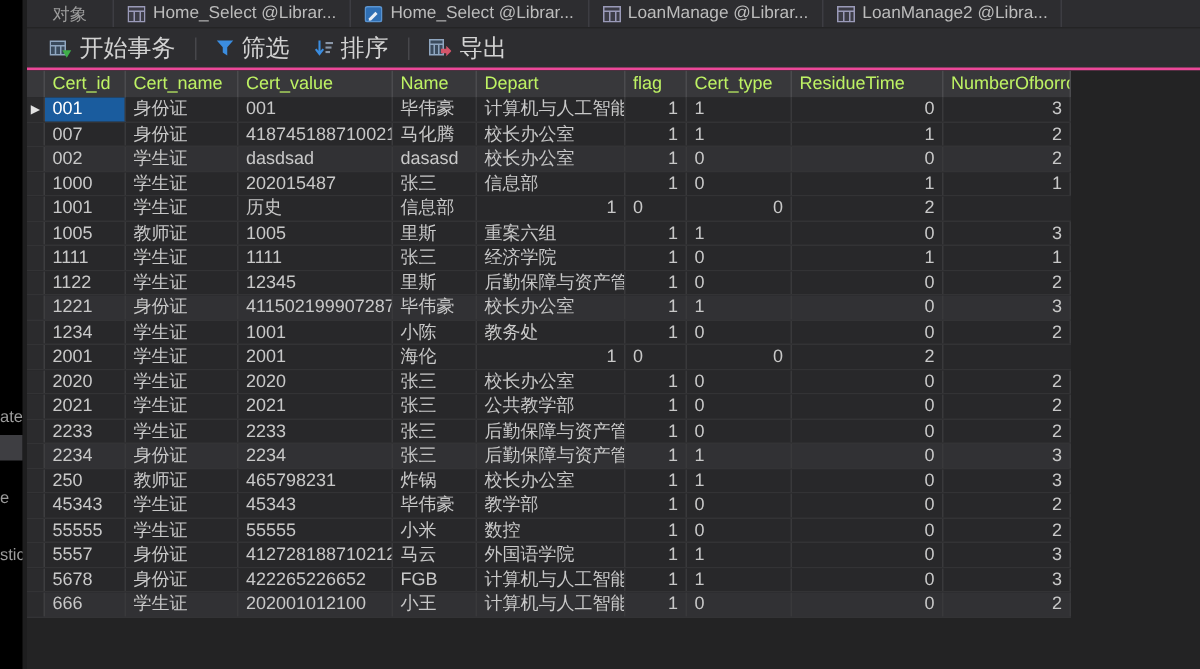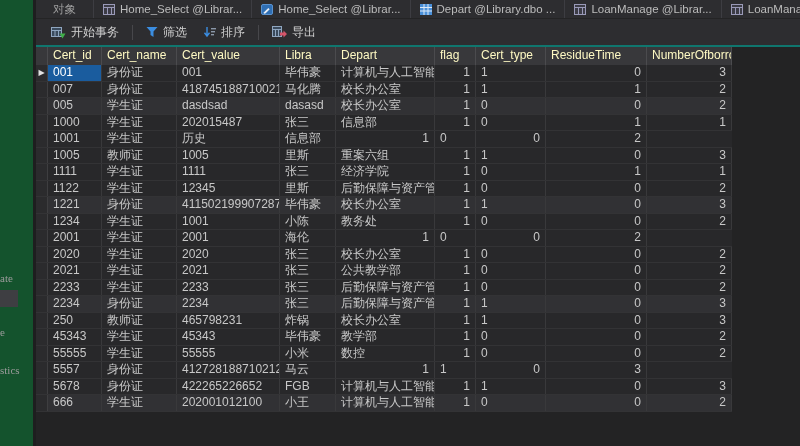--- a/index.html
+++ b/index.html
@@ -5,53 +5,53 @@
   * { box-sizing: border-box; }
   html,body { margin:0; padding:0; }
   body {
     width:800px; height:446px; overflow:hidden;
     background:#252526; color:#c8c8c8;
     font-family:"Liberation Sans", sans-serif;
   }
   .app { position:relative; width:800px; height:446px; display:flex; }
 
   
-  .left-strip { position:relative; flex:none; width:36px; height:100%;
-    background:#14532d; border-right:3px solid #1e1e1f; overflow:hidden;
-    font-size:11px; color:#9c9c9c;font-family:Liberation Serif, serif; }
+  .left-strip { position:relative; flex:none; width:18px; height:100%;
+    background:#000000; border-right:3px solid #1e1e1f; overflow:hidden;
+    font-size:11px; color:#9c9c9c; }
   .frag { position:absolute; left:0; white-space:nowrap; }
   .frag-ate   { top:272px; }
   .frag-e     { top:326px; }
   .frag-stics { top:364px; }
   .strip-block { position:absolute; top:290px; left:0; width:18px; height:17px; background:#3e3e42; }
 
   .main { flex:1; min-width:0; display:flex; flex-direction:column; }
 
   
   .tabbar { flex:none; height:19px; background:#2d2d30; display:flex;
     align-items:stretch; font-size:11.5px; color:#bcbcbc;
     border-bottom:1px solid #242425; overflow:hidden; white-space:nowrap; }
   .tab { display:flex; align-items:center; gap:5px; padding:0 9px;
     border-right:1px solid #3d3d42; flex:none; }
   .tab.objects { padding:0 17px; color:#9d9d9d; }
   .ticon { display:flex; align-items:center; flex:none; }
 
   
   .toolbar { flex:none; height:28px; background:#2d2d30; display:flex;
-    align-items:center; padding-left:7px; font-size:12px; color:#d2d2d2;
-    border-bottom:2px solid #0f766e; }
+    align-items:center; padding-left:7px; font-size:16px; color:#d2d2d2;
+    border-bottom:2px solid #ec4899; }
   .tbtn { display:flex; align-items:center; gap:5px; padding:3px 8px; border-radius:2px; }
   .tsep { width:1px; height:15px; background:#47474b; margin:0 5px; }
   .ddot { color:#8f8f8f; margin-left:2px; }
 
   
   .grid-area { flex:1; background:#232324; overflow:hidden; font-size:12px; }
   .thead, .trow { display:grid; width:696px;
     grid-template-columns:12px 54px 75px 103px 56px 99px 41px 70px 101px 85px; }
-  .thead { height:18px; background:#38383b; color:#fef9c3; }
+  .thead { height:18px; background:#38383b; color:#bef264; }
   .hcell { padding:0 5px; line-height:17px; border-right:1px solid #4b4b4e;
     overflow:hidden; white-space:nowrap; }
   .trow { height:16.5px; background:#28282a; border-bottom:1px solid #333335; }
   .trow.shaded { background:#313134; }
   .cell { padding:0 5px; line-height:15px; border-right:1px solid #39393b;
     overflow:hidden; white-space:nowrap; }
   .cell.gutter { padding:0; background:#2b2b2d; border-right:1px solid #3e3e40;
     text-align:center; font-size:8px; line-height:15px; color:#e2e2e2; }
   .num { text-align:right; }
   .cell.selected { background:#1a5c9e; color:#ffffff; }
@@ -90,32 +90,20 @@
       <div class="tab">
         <span class="ticon">
           <svg width="12" height="11" viewBox="0 0 12 11">
               <rect x="0.5" y="0.5" width="11" height="10" rx="1.5" fill="#2f6fb4" stroke="#5a93cf"></rect>
               <path d="M3 8.2 L7.3 3.9 L8.7 5.3 L4.4 9.6 L2.8 9.8 Z" fill="#e9eef5"></path>
             </svg>
         </span>
         <span>Home_Select @Librar...</span>
       </div>
 
-      <div class="tab">
-        <span class="ticon">
-          <svg width="12" height="11" viewBox="0 0 12 11">
-              <rect x="0" y="0" width="12" height="11" fill="#4a90d9"></rect>
-              <line x1="0" y1="3.5" x2="12" y2="3.5" stroke="#dce9f7"></line>
-              <line x1="0" y1="7" x2="12" y2="7" stroke="#dce9f7"></line>
-              <line x1="4" y1="0" x2="4" y2="11" stroke="#dce9f7"></line>
-              <line x1="8" y1="0" x2="8" y2="11" stroke="#dce9f7"></line>
-            </svg>
-        </span>
-        <span>Depart @Library.dbo ...</span>
-      </div>
 
       <div class="tab">
         <span class="ticon">
           <svg width="12" height="11" viewBox="0 0 12 11">
               <rect x="0.5" y="0.5" width="11" height="10" fill="#3c3c46" stroke="#9a9ab8"></rect>
               <line x1="0.5" y1="3.5" x2="11.5" y2="3.5" stroke="#9a9ab8"></line>
               <line x1="4.5" y1="3.5" x2="4.5" y2="10.5" stroke="#9a9ab8"></line>
               <line x1="8.5" y1="3.5" x2="8.5" y2="10.5" stroke="#9a9ab8"></line>
             </svg>
         </span>
@@ -183,21 +171,21 @@
         <span>导出</span>
       </div>
     </div>
 
     <div class="grid-area">
       <div class="thead">
         <div class="hcell"></div>
         <div class="hcell">Cert_id</div>
         <div class="hcell">Cert_name</div>
         <div class="hcell">Cert_value</div>
-        <div class="hcell">Libra</div>
+        <div class="hcell">Name</div>
         <div class="hcell">Depart</div>
         <div class="hcell">flag</div>
         <div class="hcell">Cert_type</div>
         <div class="hcell">ResidueTime</div>
         <div class="hcell">NumberOfborrow</div>
       </div>
       <div id="tbody">
           <div class="trow">
     <div class="cell gutter"><span>▶</span></div>
     <div class="cell selected">001</div>
@@ -217,21 +205,21 @@
     <div class="cell">41874518871002111</div>
     <div class="cell">马化腾</div>
     <div class="cell">校长办公室</div>
     <div class="cell num">1</div>
     <div class="cell">1</div>
     <div class="cell num">1</div>
     <div class="cell num">2</div>
   </div>
           <div class="trow shaded">
     <div class="cell gutter"><span></span></div>
-    <div class="cell">005</div>
+    <div class="cell">002</div>
     <div class="cell">学生证</div>
     <div class="cell">dasdsad</div>
     <div class="cell">dasasd</div>
     <div class="cell">校长办公室</div>
     <div class="cell num">1</div>
     <div class="cell">0</div>
     <div class="cell num">0</div>
     <div class="cell num">2</div>
   </div>
           <div class="trow">
@@ -411,20 +399,21 @@
     <div class="cell">0</div>
     <div class="cell num">0</div>
     <div class="cell num">2</div>
   </div>
           <div class="trow">
     <div class="cell gutter"><span></span></div>
     <div class="cell">5557</div>
     <div class="cell">身份证</div>
     <div class="cell">41272818871021211</div>
     <div class="cell">马云</div>
+    <div class="cell">外国语学院</div>
     <div class="cell num">1</div>
     <div class="cell">1</div>
     <div class="cell num">0</div>
     <div class="cell num">3</div>
   </div>
           <div class="trow">
     <div class="cell gutter"><span></span></div>
     <div class="cell">5678</div>
     <div class="cell">身份证</div>
     <div class="cell">422265226652</div>

